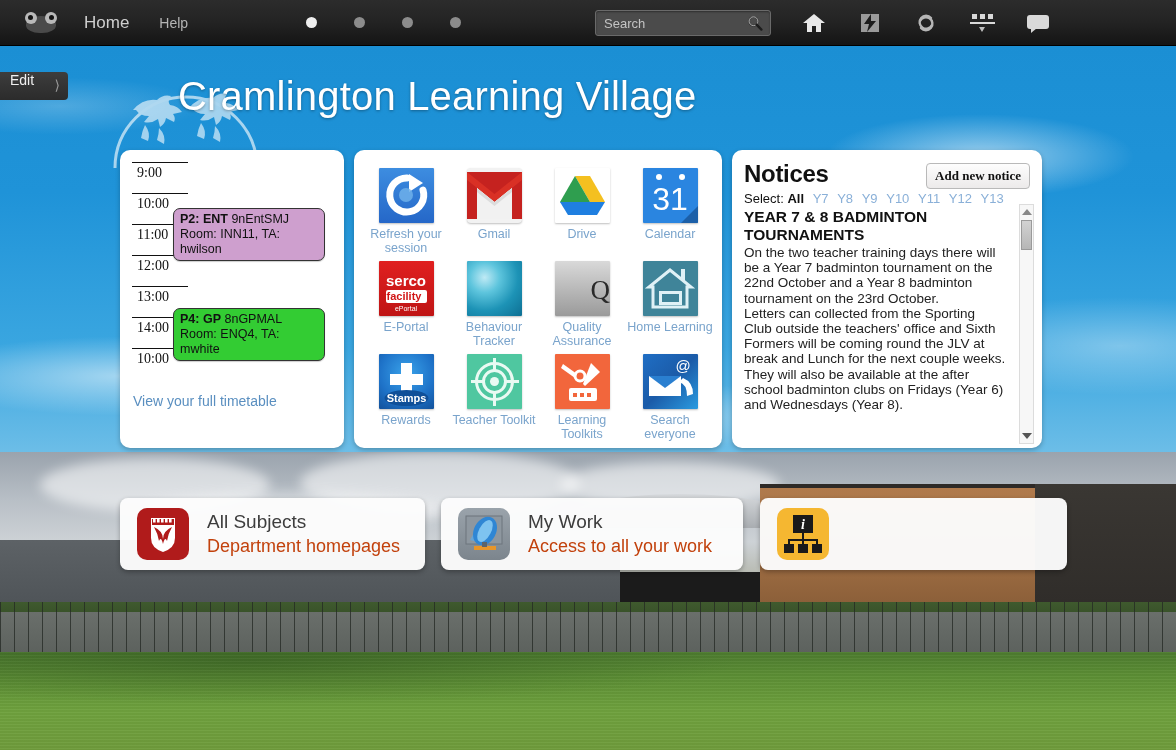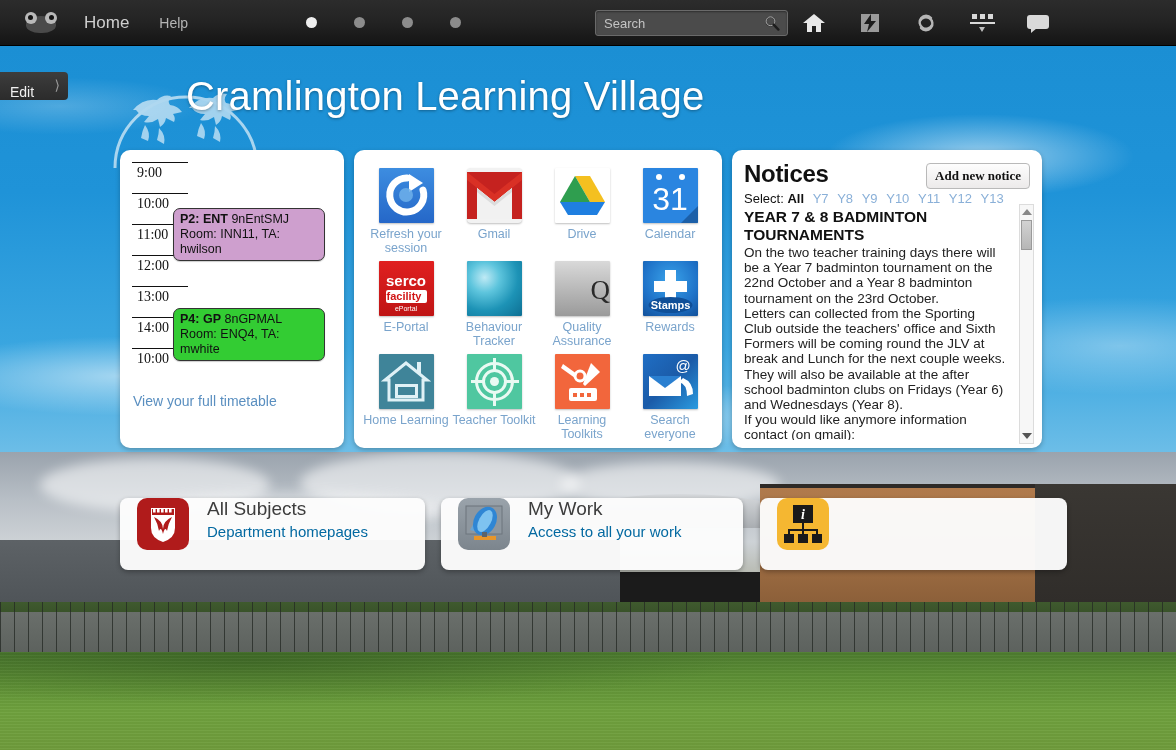--- a/index.html
+++ b/index.html
@@ -41,21 +41,21 @@
     color: #cfcfcf; font-size: 17px; margin-left: 26px; cursor: pointer; text-decoration: none;
     white-space: nowrap;
   }
   .nav-link.secondary { font-size: 14px; color: #b4b4b4; margin-left: 30px; }
 
   .dots { display: flex; align-items: center; margin-left: 118px; }
   .dot { width: 11px; height: 11px; border-radius: 50%; background: #8c8c8c; margin-right: 37px; cursor: pointer; }
   .dot.active { background: #efefef; }
 
   .search-wrap {
-    position: absolute; left: 595px; top: 10px; width: 193px; height: 26px;
+    position: absolute; left: 595px; top: 10px; width: 176px; height: 26px;
     background: #4b4b4b; border: 1px solid #6a6a6a; border-radius: 3px;
     display: flex; align-items: center;
     box-shadow: inset 0 1px 2px rgba(0,0,0,.4);
   }
   .search-wrap input {
     background: transparent; border: none; outline: none;
     color: #cfcfcf; font-size: 13px; font-family: "Liberation Sans", sans-serif;
     padding-left: 8px; width: 140px; height: 22px;
   }
   .search-wrap input::placeholder { color: #c4c4c4; }
@@ -70,33 +70,33 @@
     background:
       radial-gradient(ellipse 220px 60px at 980px 110px, rgba(255,255,255,.55), rgba(255,255,255,0) 70%),
       radial-gradient(ellipse 300px 70px at 1120px 300px, rgba(255,255,255,.35), rgba(255,255,255,0) 70%),
       radial-gradient(ellipse 280px 55px at 120px 330px, rgba(255,255,255,.5), rgba(255,255,255,0) 72%),
       radial-gradient(ellipse 260px 48px at 640px 370px, rgba(255,255,255,.4), rgba(255,255,255,0) 72%),
       radial-gradient(ellipse 200px 40px at 60px 60px, rgba(255,255,255,.22), rgba(255,255,255,0) 72%),
       linear-gradient(to bottom, #1b8fd4 0%, #1f93d8 35%, #3aa6e0 72%, #72c0e8 100%);
     overflow: hidden;
   }
   .banner-title {
-    position: absolute; left: 186px; top: 28px;
+    position: absolute; left: 178px; top: 28px;
     font-size: 40px; color: #ffffff; letter-spacing: .2px;
     text-shadow: 0 1px 3px rgba(0,0,0,.35);
     white-space: nowrap;
   }
   .crest {
     position: absolute; left: 103px; top: 4px; width: 166px; height: 125px; opacity: .62;
   }
 
   .edit-btn {
     position: absolute; left: 0; top: 72px; width: 68px; height: 28px;
     background: linear-gradient(to bottom,#3d3d3d,#2b2b2b);
-    color: #f0f0f0; font-size: 14px; display: flex; align-items: flex-end;
+    color: #f0f0f0; font-size: 14px; display: flex; align-items: flex-start;
     padding-left: 10px; border-radius: 0 4px 4px 0; cursor: pointer; z-index: 40;
   }
   .edit-btn .chev { position: absolute; right: 8px; top: 5px; color: #9a9a9a; font-size: 14px; }
 
   
   .photo {
     position: absolute; top: 452px; left: 0; width: 1176px; height: 298px; overflow: hidden;
   }
   .photo .cloudsky {
     position: absolute; top: 0; left: 0; width: 1176px; height: 120px;
@@ -213,30 +213,30 @@
   .nscroll .up { top: 4px; border-left: 5px solid transparent; border-right: 5px solid transparent; border-bottom: 6px solid #888; }
   .nscroll .down { bottom: 4px; border-left: 5px solid transparent; border-right: 5px solid transparent; border-top: 6px solid #555; }
   .nscroll .thumb {
     position: absolute; top: 15px; left: 1px; width: 11px; height: 30px;
     background: linear-gradient(to bottom,#d2d2d2,#b6b6b6); border: 1px solid #9a9a9a; cursor: pointer;
   }
 
   
   .card {
     position: absolute; height: 72px; background: rgba(252,252,252,.97);
-    border-radius: 8px; display: flex; align-items: flex-start; padding-left: 17px;
+    border-radius: 8px; display: flex; align-items: center; padding-left: 17px;
     box-shadow: 0 2px 5px rgba(0,0,0,.3); cursor: pointer;
   }
   #card-subjects { left: 120px; top: 498px; width: 305px; }
   #card-mywork   { left: 441px; top: 498px; width: 302px; }
   #card-myinfo   { left: 760px; top: 498px; width: 307px; }
   .card .cico { width: 52px; height: 52px; border-radius: 10px; flex: none; position: relative; overflow: hidden; }
   .card .ctext { margin-left: 18px; }
   .card .ctitle { font-size: 19px; color: #3d3d3d; }
-  .card .csub { font-size: 15px; color: #0369a1; margin-top: 3px; }
+  .card .csub { font-size: 18px; color: #c2410c; margin-top: 3px; }
 </style>
 </head>
 <body>
 
 <div id="root">
 
   <div class="sky">
     <svg class="crest" viewBox="0 0 166 125">
       <path d="M12 118 A71 71 0 0 1 154 118" fill="none" stroke="#ffffff" stroke-width="3"></path>
       <g fill="#ffffff" opacity="0.95">
@@ -452,40 +452,40 @@
       <div class="app">
         <div class="ico" style="background:linear-gradient(to bottom,#d9d9d9,#9a9a9a);padding-left:28px;">
           <svg viewBox="0 0 55 55" width="55" height="55">
             <text x="27" y="38" font-size="27" fill="#2a2a2a" text-anchor="middle" font-family="Liberation Serif, serif">QA</text>
           </svg>
         </div>
         <div class="lbl">Quality Assurance</div>
       </div>
 
       <div class="app">
-        <div class="ico" style="background:radial-gradient(circle at 50% 35%, #3aa3ea 0%, #1e72c8 60%, #12519b 100%);">
-          <svg viewBox="0 0 55 55" width="55" height="55">
-            <path d="M22 9 h11 v11 h11 v11 h-11 v11 h-11 v-11 h-11 v-11 h11 z" fill="#ffffff"></path>
-            <ellipse cx="27.5" cy="44" rx="22" ry="8" fill="#0f4f98"></ellipse>
-            <text x="27.5" y="48" font-size="11" font-weight="bold" fill="#ffffff" text-anchor="middle" font-family="Liberation Sans, sans-serif">Stamps</text>
-          </svg>
-        </div>
-        <div class="lbl">Rewards</div>
-      </div>
-
-      <div class="app">
         <div class="ico" style="background:#3f8499;">
           <svg viewBox="0 0 55 55" width="55" height="55">
             <path d="M27 9 L48 26 L44 26 L44 46 L10 46 L10 26 L6 26 Z" fill="none" stroke="#dff1f6" stroke-width="3"></path>
             <rect x="38" y="8" width="4" height="12" fill="#dff1f6"></rect>
             <rect x="16" y="30" width="23" height="14" fill="#dff1f6"></rect>
             <rect x="19" y="33" width="17" height="8" fill="#3f8499"></rect>
           </svg>
         </div>
         <div class="lbl">Home Learning</div>
+      </div>
+
+      <div class="app">
+        <div class="ico" style="background:radial-gradient(circle at 50% 35%, #3aa3ea 0%, #1e72c8 60%, #12519b 100%);">
+          <svg viewBox="0 0 55 55" width="55" height="55">
+            <path d="M22 9 h11 v11 h11 v11 h-11 v11 h-11 v-11 h-11 v-11 h11 z" fill="#ffffff"></path>
+            <ellipse cx="27.5" cy="44" rx="22" ry="8" fill="#0f4f98"></ellipse>
+            <text x="27.5" y="48" font-size="11" font-weight="bold" fill="#ffffff" text-anchor="middle" font-family="Liberation Sans, sans-serif">Stamps</text>
+          </svg>
+        </div>
+        <div class="lbl">Rewards</div>
       </div>
 
       <div class="app">
         <div class="ico" style="background:#4fc7a0;">
           <svg viewBox="0 0 55 55" width="55" height="55">
             <circle cx="27.5" cy="27.5" r="18" fill="none" stroke="#eafaf3" stroke-width="3"></circle>
             <circle cx="27.5" cy="27.5" r="11" fill="none" stroke="#eafaf3" stroke-width="3"></circle>
             <circle cx="27.5" cy="27.5" r="4.5" fill="#eafaf3"></circle>
             <rect x="26" y="4" width="3" height="14" fill="#eafaf3"></rect>
             <rect x="26" y="38" width="3" height="14" fill="#eafaf3"></rect>
@@ -539,21 +539,20 @@
       <a>Y10</a>
       <a>Y11</a>
       <a>Y12</a>
       <a>Y13</a>
     </div>
     <div class="notices-body">
       <div class="notice-h">YEAR 7 &amp; 8 BADMINTON TOURNAMENTS</div>
       <div class="notice-p" id="notice-body-text">
           <div>On the two teacher training days there will be a Year 7 badminton tournament on the 22nd October and a Year 8 badminton tournament on the 23rd October.</div>
           <div>Letters can collected from the Sporting Club outside the teachers' office and Sixth Formers will be coming round the JLV at break and Lunch for the next couple weeks. They will also be available at the after school badminton clubs on Fridays (Year 6) and Wednesdays (Year 8).</div>
-          <div>If you would like anymore information contact (on gmail):</div>
         </div>
     </div>
     <div class="nscroll">
       <div class="arrow up"></div>
       <div class="thumb"></div>
       <div class="arrow down"></div>
     </div>
   </div>
 
   <div class="card" id="card-subjects">

